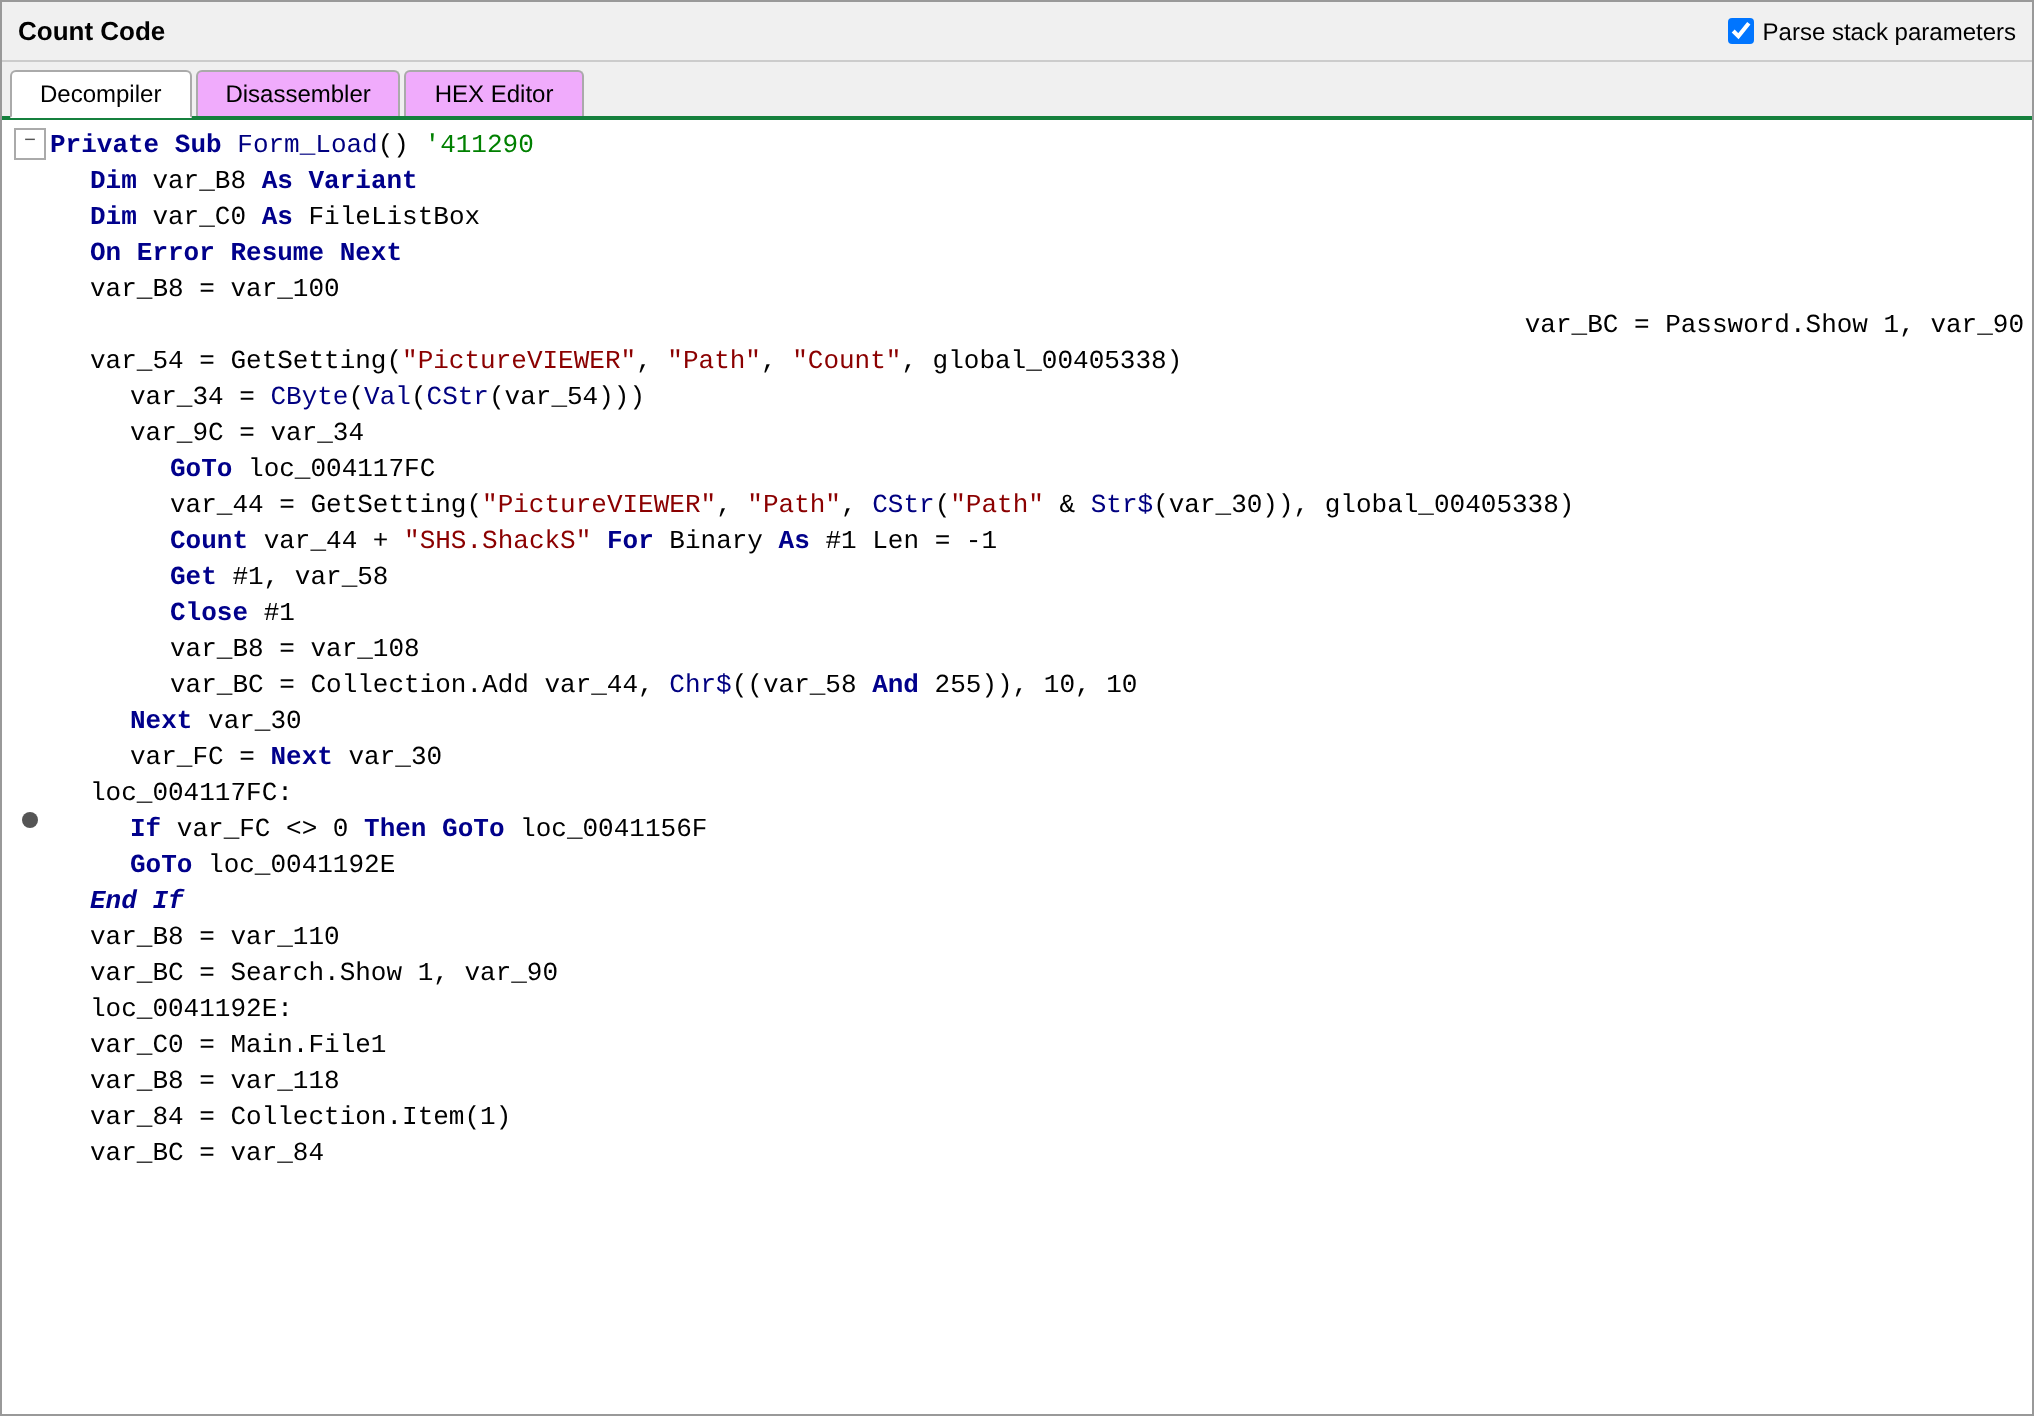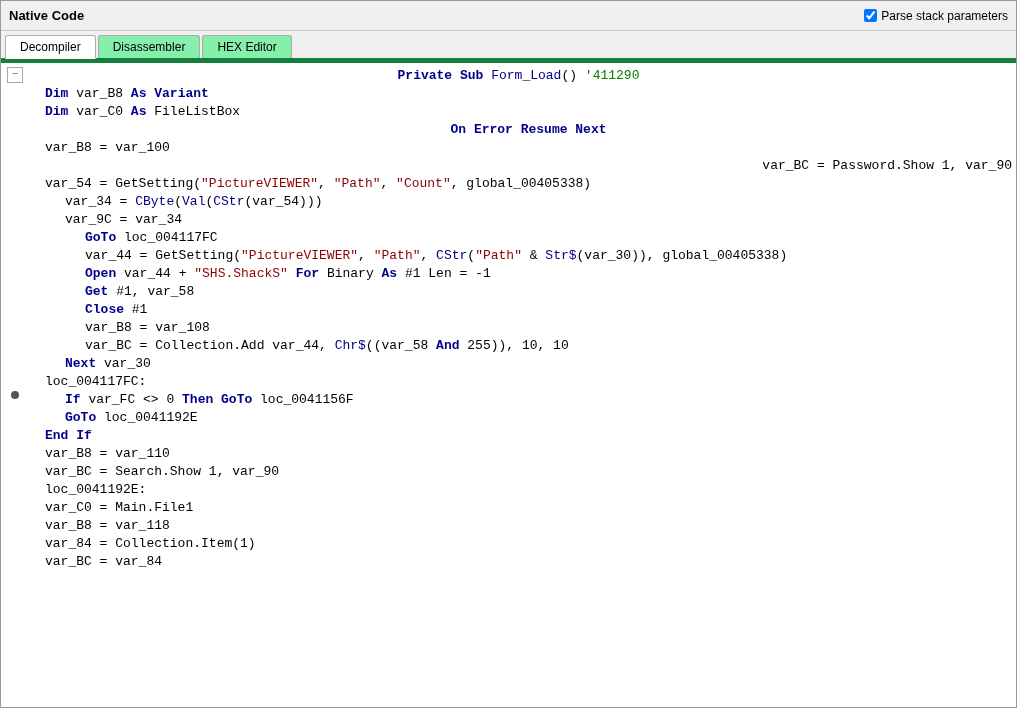--- a/index.html
+++ b/index.html
@@ -44,29 +44,29 @@
       align-items: center;
       gap: 4px;
     }
     .checkbox-container input[type="checkbox"] {
       width: 13px;
       height: 13px;
     }
     .tabs-bar {
       display: flex;
       background: #f0f0f0;
-      border-bottom: 5px solid #15803d;
+      border-bottom: 2px solid #15803d;
       padding: 0 4px;
       padding-top: 4px;
     }
     .tab {
       padding: 4px 14px;
       border: 1px solid #aaa;
       border-bottom: none;
-      background: #86efac;
+      background: #f0abfc;
       cursor: pointer;
       font-family: Arial, sans-serif;
       font-size: 12px;
       margin-right: 2px;
       border-radius: 3px 3px 0 0;
     }
     .tab.active {
       background: #fff;
       border-bottom: 1px solid #fff;
       margin-bottom: -1px;
@@ -116,53 +116,53 @@
     .str { color: #8B0000; }
     .fn { color: #000080; }
     .plain { color: #000; }
   </style>
 </head>
 <body>
 
 <div class="window">
 
   <div class="title-bar">
-    <span class="title-bar-left">Native Code</span>
+    <span class="title-bar-left">Count Code</span>
     <div class="title-bar-right">
       <div class="checkbox-container">
         <input type="checkbox" id="parseCheck" checked="" style="">
         <label for="parseCheck">Parse stack parameters</label>
       </div>
     </div>
   </div>
 
   <div class="tabs-bar">
     <div class="tab active">Decompiler</div>
     <div class="tab">Disassembler</div>
     <div class="tab">HEX Editor</div>
   </div>
 
   <div class="code-area" id="codeArea">
   <div class="code-line">
         <div class="gutter">
           <div class="collapse-icon">−</div>
         </div>
-        <span class="code-text" style="padding-left: 0px; text-align: center;"><span class="kw">Private Sub</span><span class="plain"> </span><span class="fn">Form_Load</span><span class="plain">() </span><span class="cm">'411290</span></span>
+        <span class="code-text" style="padding-left: 0px;"><span class="kw">Private Sub</span><span class="plain"> </span><span class="fn">Form_Load</span><span class="plain">() </span><span class="cm">'411290</span></span>
       </div>
       <div class="code-line">
         <div class="gutter"></div>
         <span class="code-text" style="padding-left: 20px;"><span class="kw">Dim</span><span class="plain"> var_B8 </span><span class="kw">As</span><span class="plain"> </span><span class="kw">Variant</span></span>
       </div>
       <div class="code-line">
         <div class="gutter"></div>
         <span class="code-text" style="padding-left: 20px;"><span class="kw">Dim</span><span class="plain"> var_C0 </span><span class="kw">As</span><span class="plain"> FileListBox</span></span>
       </div>
       <div class="code-line">
         <div class="gutter"></div>
-        <span class="code-text" style="padding-left: 20px; text-align: center;"><span class="kw">On Error Resume Next</span></span>
+        <span class="code-text" style="padding-left: 20px;"><span class="kw">On Error Resume Next</span></span>
       </div>
       <div class="code-line">
         <div class="gutter"></div>
         <span class="code-text" style="padding-left: 20px;"><span class="plain">var_B8 = var_100</span></span>
       </div>
       <div class="code-line">
         <div class="gutter"></div>
         <span class="code-text" style="padding-left: 20px; text-align: right;"><span class="plain">var_BC = Password.Show 1, var_90</span></span>
       </div>
       <div class="code-line">
@@ -180,59 +180,63 @@
       <div class="code-line">
         <div class="gutter"></div>
         <span class="code-text" style="padding-left: 60px;"><span class="kw">GoTo</span><span class="plain"> loc_004117FC</span></span>
       </div>
       <div class="code-line">
         <div class="gutter"></div>
         <span class="code-text" style="padding-left: 60px;"><span class="plain">var_44 = GetSetting(</span><span class="str">"PictureVIEWER"</span><span class="plain">, </span><span class="str">"Path"</span><span class="plain">, </span><span class="fn">CStr</span><span class="plain">(</span><span class="str">"Path"</span><span class="plain"> &amp; </span><span class="fn">Str$</span><span class="plain">(var_30)), global_00405338)</span></span>
       </div>
       <div class="code-line">
         <div class="gutter"></div>
-        <span class="code-text" style="padding-left: 60px;"><span class="kw">Open</span><span class="plain"> var_44 + </span><span class="str">"SHS.ShackS"</span><span class="plain"> </span><span class="kw">For</span><span class="plain"> Binary </span><span class="kw">As</span><span class="plain"> #1 Len = -1</span></span>
+        <span class="code-text" style="padding-left: 60px;"><span class="kw">Count</span><span class="plain"> var_44 + </span><span class="str">"SHS.ShackS"</span><span class="plain"> </span><span class="kw">For</span><span class="plain"> Binary </span><span class="kw">As</span><span class="plain"> #1 Len = -1</span></span>
       </div>
       <div class="code-line">
         <div class="gutter"></div>
         <span class="code-text" style="padding-left: 60px;"><span class="kw">Get</span><span class="plain"> #1, var_58</span></span>
       </div>
       <div class="code-line">
         <div class="gutter"></div>
         <span class="code-text" style="padding-left: 60px;"><span class="kw">Close</span><span class="plain"> #1</span></span>
       </div>
       <div class="code-line">
         <div class="gutter"></div>
         <span class="code-text" style="padding-left: 60px;"><span class="plain">var_B8 = var_108</span></span>
       </div>
       <div class="code-line">
         <div class="gutter"></div>
         <span class="code-text" style="padding-left: 60px;"><span class="plain">var_BC = Collection.Add var_44, </span><span class="fn">Chr$</span><span class="plain">((var_58 </span><span class="kw">And</span><span class="plain"> 255)), 10, 10</span></span>
       </div>
       <div class="code-line">
         <div class="gutter"></div>
         <span class="code-text" style="padding-left: 40px;"><span class="kw">Next</span><span class="plain"> var_30</span></span>
+      </div>
+      <div class="code-line">
+        <div class="gutter"></div>
+        <span class="code-text" style="padding-left: 40px;"><span class="plain">var_FC = </span><span class="kw">Next</span><span class="plain"> var_30</span></span>
       </div>
       <div class="code-line">
         <div class="gutter"></div>
         <span class="code-text" style="padding-left: 20px;"><span class="plain">loc_004117FC:</span></span>
       </div>
       <div class="code-line">
         <div class="gutter">
           <div style="width: 8px; height: 8px; border-radius: 50%; background: rgb(85, 85, 85); margin: auto;"></div>
         </div>
         <span class="code-text" style="padding-left: 40px;"><span class="kw">If</span><span class="plain"> var_FC &lt;&gt; 0 </span><span class="kw">Then GoTo</span><span class="plain"> loc_0041156F</span></span>
       </div>
       <div class="code-line">
         <div class="gutter"></div>
         <span class="code-text" style="padding-left: 40px;"><span class="kw">GoTo</span><span class="plain"> loc_0041192E</span></span>
       </div>
       <div class="code-line">
         <div class="gutter"></div>
-        <span class="code-text" style="padding-left: 20px;"><span class="kw">End If</span></span>
+        <span class="code-text" style="padding-left: 20px; font-style: italic;"><span class="kw">End If</span></span>
       </div>
       <div class="code-line">
         <div class="gutter"></div>
         <span class="code-text" style="padding-left: 20px;"><span class="plain">var_B8 = var_110</span></span>
       </div>
       <div class="code-line">
         <div class="gutter"></div>
         <span class="code-text" style="padding-left: 20px;"><span class="plain">var_BC = Search.Show 1, var_90</span></span>
       </div>
       <div class="code-line">

